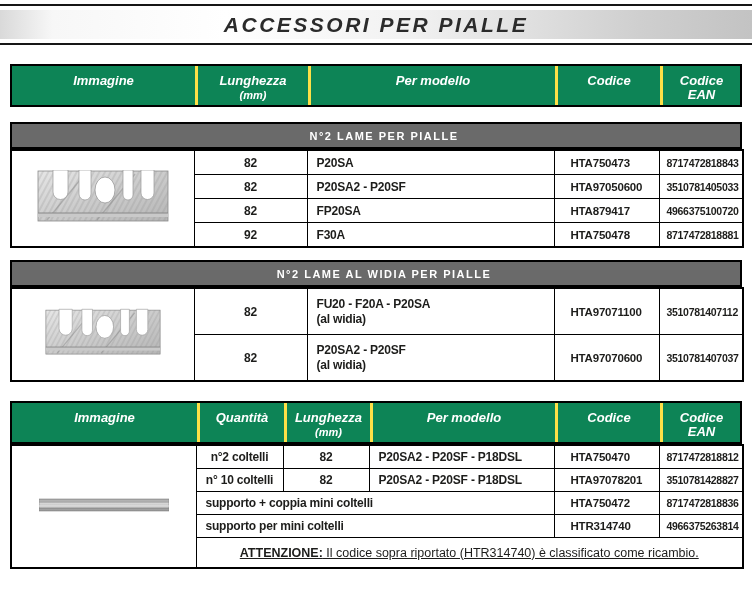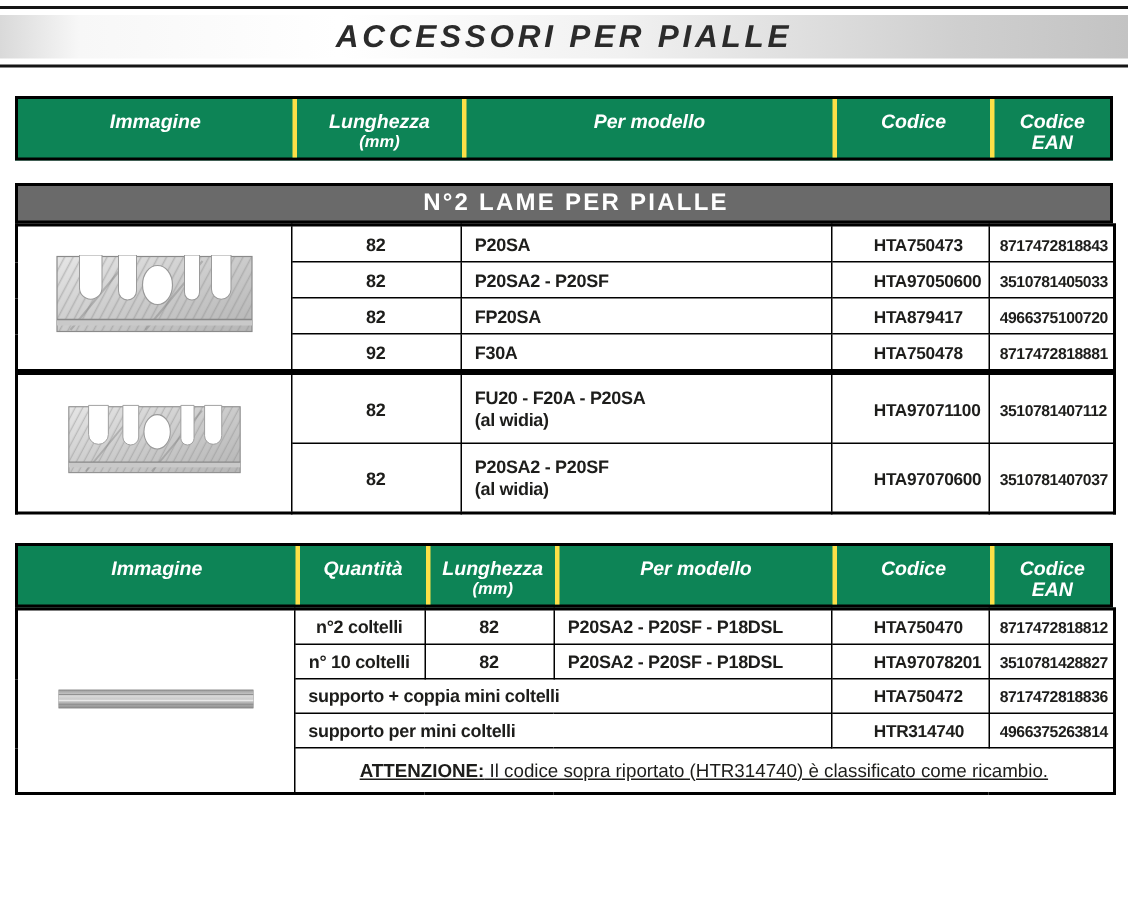--- a/index.html
+++ b/index.html
@@ -19,35 +19,35 @@
   .gh-cell{box-sizing:border-box;display:flex;flex-direction:column;align-items:center;padding-top:8px;
     color:#fff;font-style:italic;font-weight:bold;font-size:13px;line-height:14px;flex:0 0 auto;}
   .gh-cell + .gh-cell{border-left:3px solid #fde047;text-align:right;}
   .gh-cell .sub{font-size:11px;font-weight:bold;}
   .gh1{margin-top:19px;}
   .gh2{margin-top:19px;}
 
   
   .banner{border:2px solid #000;background:#6a6a6a;height:27px;box-sizing:border-box;
     display:flex;align-items:center;justify-content:center;}
-  .banner span{color:#fff;font-weight:bold;font-size:16px;letter-spacing:1.5px;padding-left:16px;}
+  .banner span{color:#fff;font-weight:bold;font-size:11px;letter-spacing:1.5px;padding-left:16px;}
   .banner1{margin-top:15px;}
   .banner2{margin-top:12px;}
   .banner3{margin-top:15px;}
 
   
   table{border-collapse:collapse;table-layout:fixed;width:732px;border:2px solid #000;}
   td{border:1px solid #000000;padding:0;font-size:12px;overflow:hidden;white-space:nowrap;}
   .tbl1 td{height:23px;}
   .tbl2 td{height:45px;}
   .tbl3 tr.r td{height:22px;}
   .tbl3 tr.att td{height:29px;text-decoration:underline;}
   .c-center{text-align:center;}
   .c-left{padding-left:9px;text-align:left;}
-  .c-code{padding-left:28px;text-align:left;}
+  .c-code{padding-left:16px;text-align:left;}
   .c-ean{padding-left:7px;text-align:left;margin-top:45px;}
   .val{font-weight:bold;font-size:12px;letter-spacing:-0.2px;}
   .code{font-weight:bold;font-size:11.5px;letter-spacing:-0.2px;}
   .ean{font-weight:bold;font-size:10.5px;letter-spacing:-0.3px;}
   .two-line{line-height:15px;white-space:normal;}
   .img-cell{text-align:center;vertical-align:middle;background:#fff;}
   .att-cell{text-align:center;font-size:12.5px;white-space:normal;}
   .att-bold{font-weight:bold;}
 </style>
 </head>
@@ -138,20 +138,23 @@
     </tr>
     <tr>
       <td class="c-center"><span class="val">92</span></td>
       <td class="c-left"><span class="val">F30A</span></td>
       <td class="c-code"><span class="code">HTA750478</span></td>
       <td class="c-ean"><span class="ean">8717472818881</span></td>
     </tr>
   </tbody>
     </table>
 
+  <div class="banner banner2">
+    <span>N°2 LAME AL WIDIA PER PIALLE</span>
+  </div>
   <table class="tbl2">
     <colgroup>
         <col style="width:183px">
         <col style="width:113px">
         <col style="width:247px">
         <col style="width:105px">
         <col style="width:84px">
       </colgroup>
     <tbody>
         <tr>

